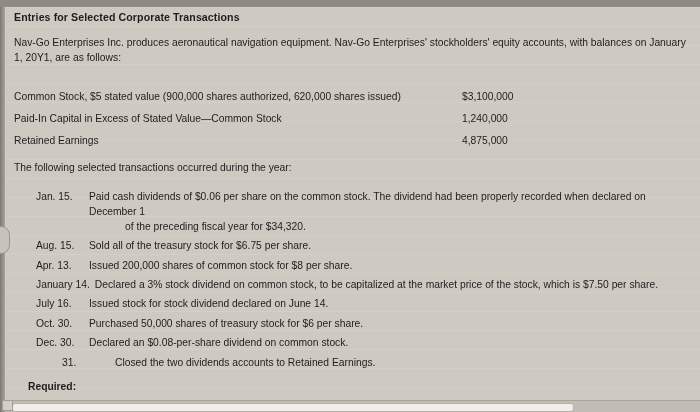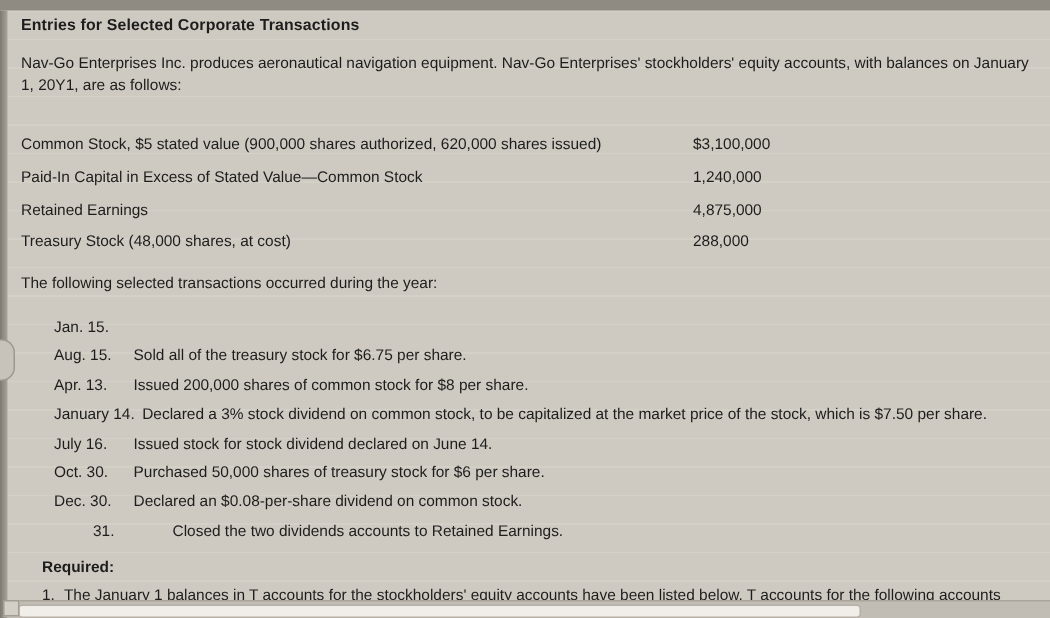--- a/index.html
+++ b/index.html
@@ -188,32 +188,32 @@
           <td class="amt">$3,100,000</td>
         </tr>
         <tr>
           <td class="label">Paid-In Capital in Excess of Stated Value—Common Stock</td>
           <td class="amt">1,240,000</td>
         </tr>
         <tr>
           <td class="label">Retained Earnings</td>
           <td class="amt">4,875,000</td>
         </tr>
-        <tr>
-          <td class="label">Treasury Stock (48,000 shares, at cost)</td>
-          <td class="amt">288,000</td>
-        </tr>
       </tbody>
     </table>
 
     <div class="following">The following selected transactions occurred during the year:</div>
 
     <ul class="tx-list">
       <li class="tx-row">
         <span class="tx-date">Jan. 15.</span>
+        <span class="tx-text">
+          <span>Paid cash dividends of $0.06 per share on the common stock. The dividend had been properly recorded when declared on December 1</span>
+          <span class="tx-cont">of the preceding fiscal year for $34,320.</span>
+        </span>
       </li>
       <li class="tx-row">
         <span class="tx-date">Aug. 15.</span>
         <span class="tx-text">Sold all of the treasury stock for $6.75 per share.</span>
       </li>
       <li class="tx-row">
         <span class="tx-date">Apr. 13.</span>
         <span class="tx-text">Issued 200,000 shares of common stock for $8 per share.</span>
       </li>
       <li class="tx-row">

